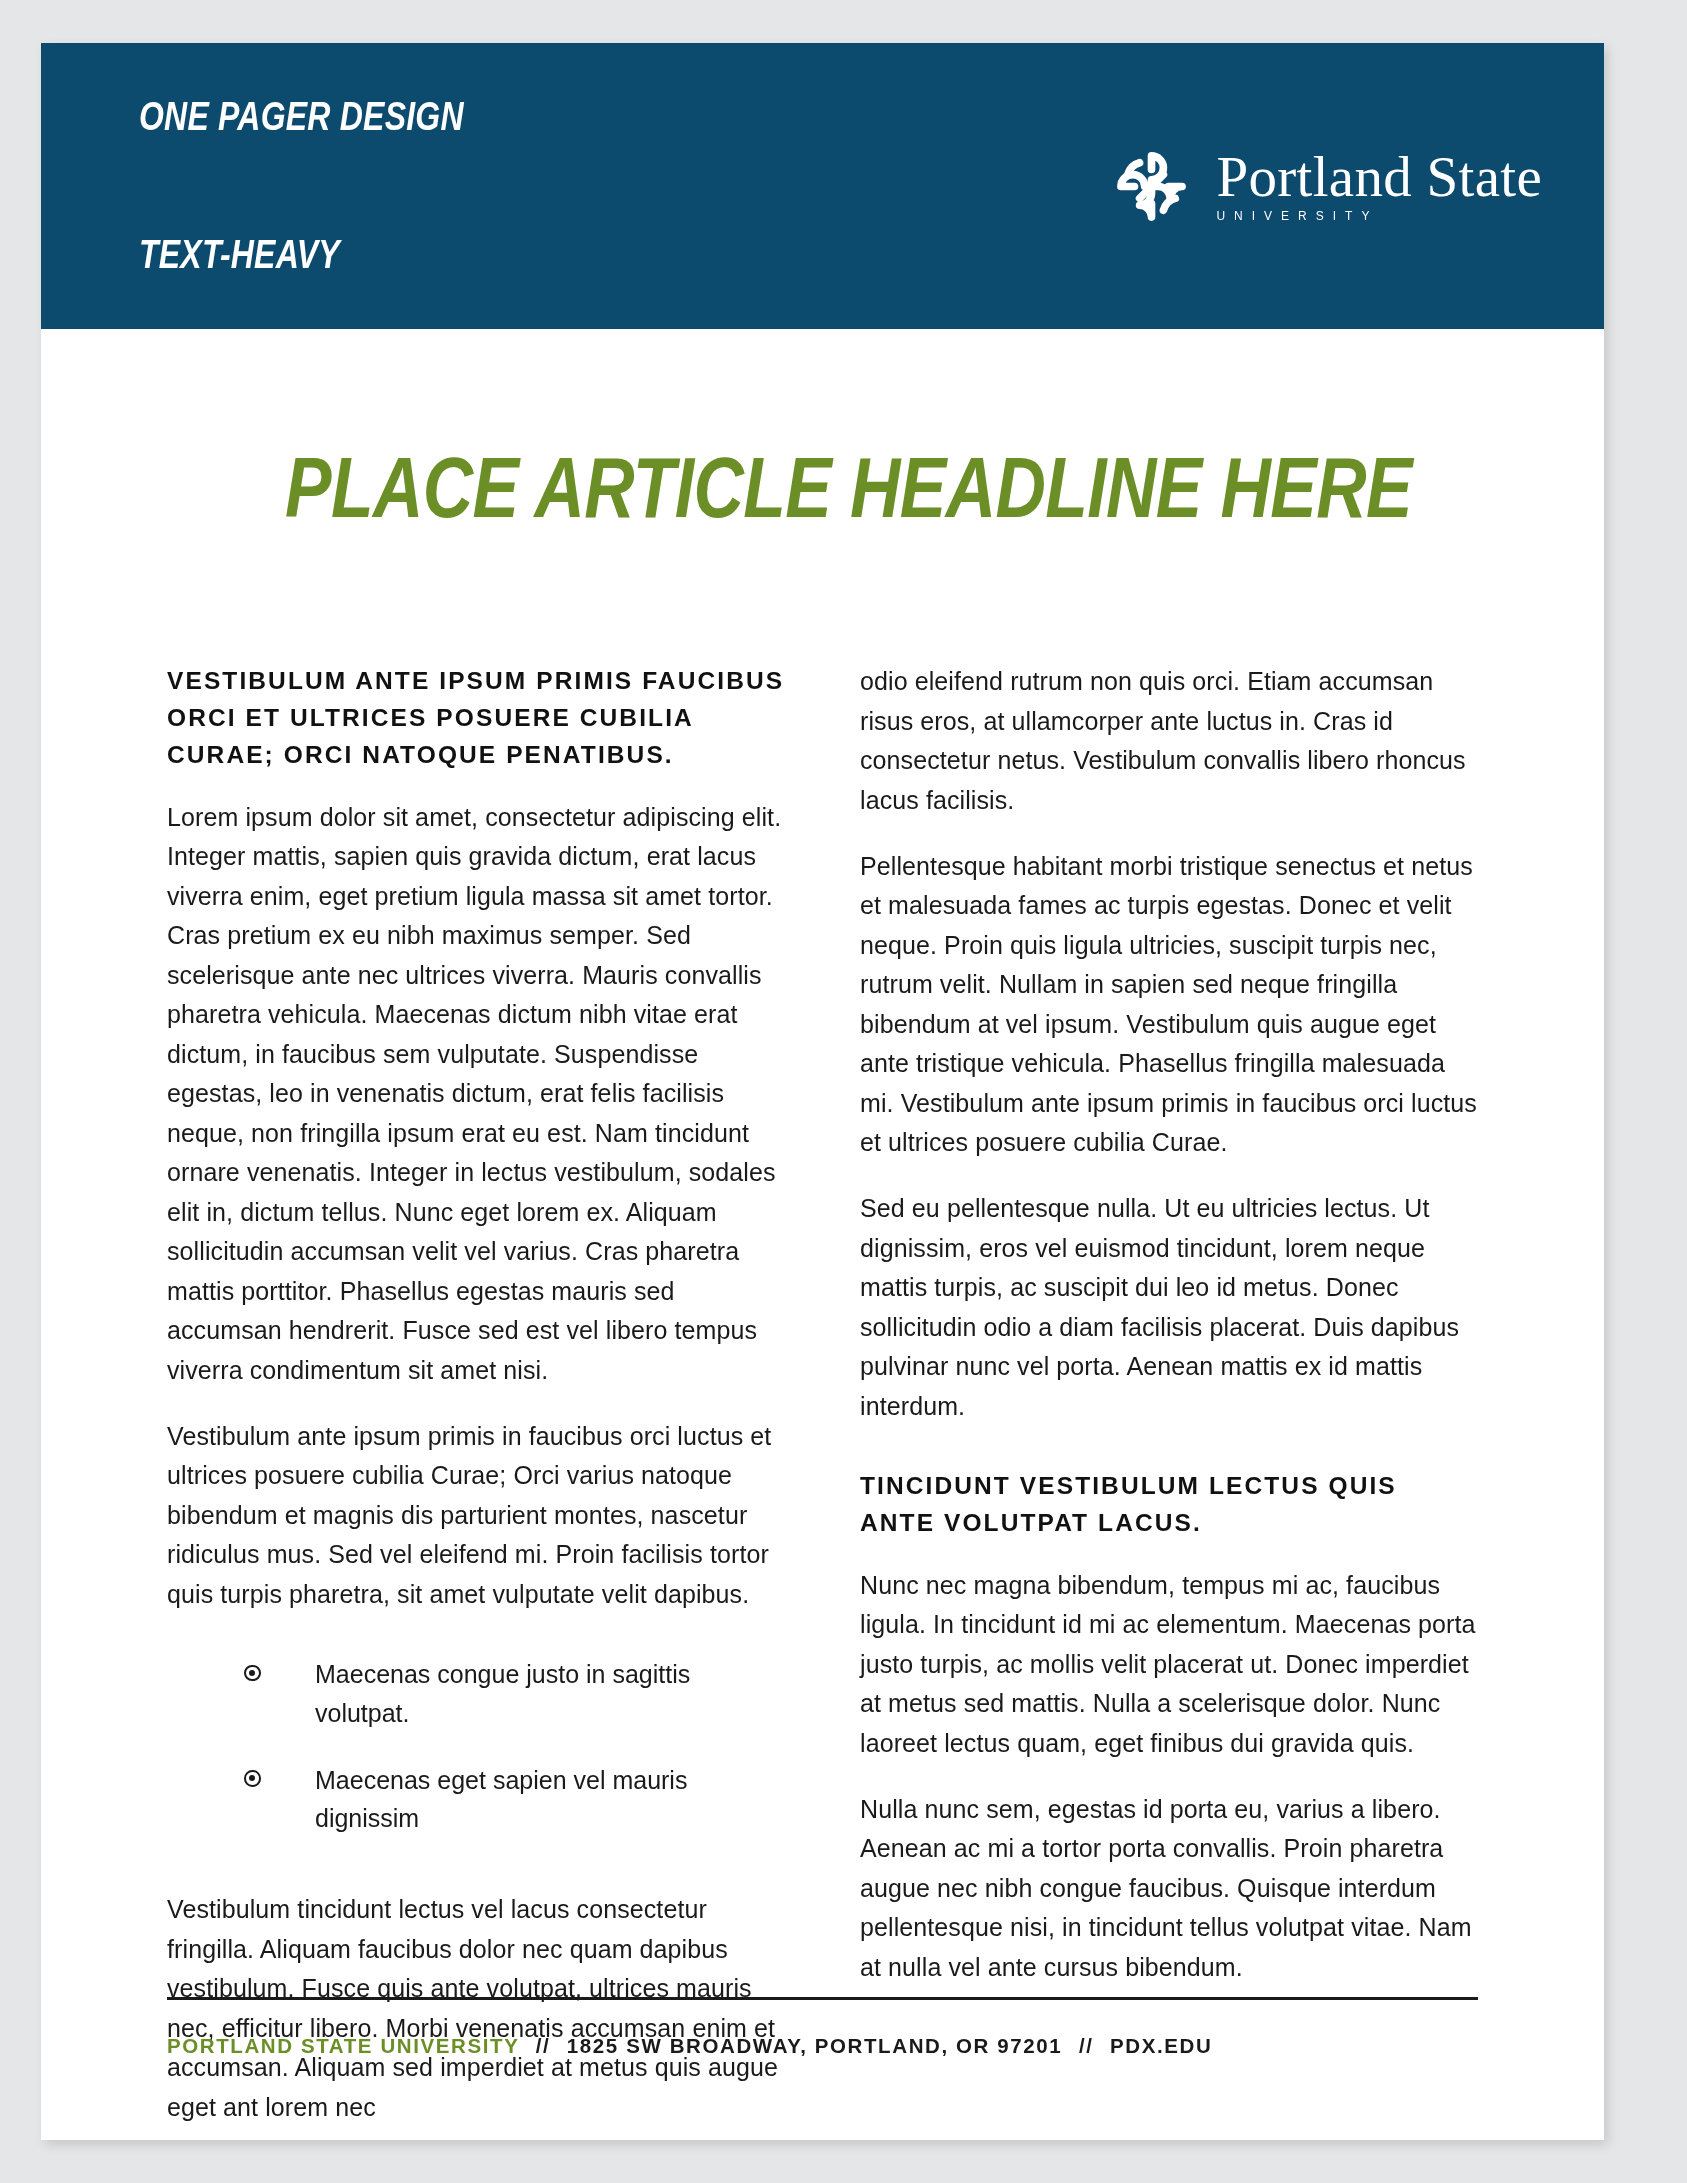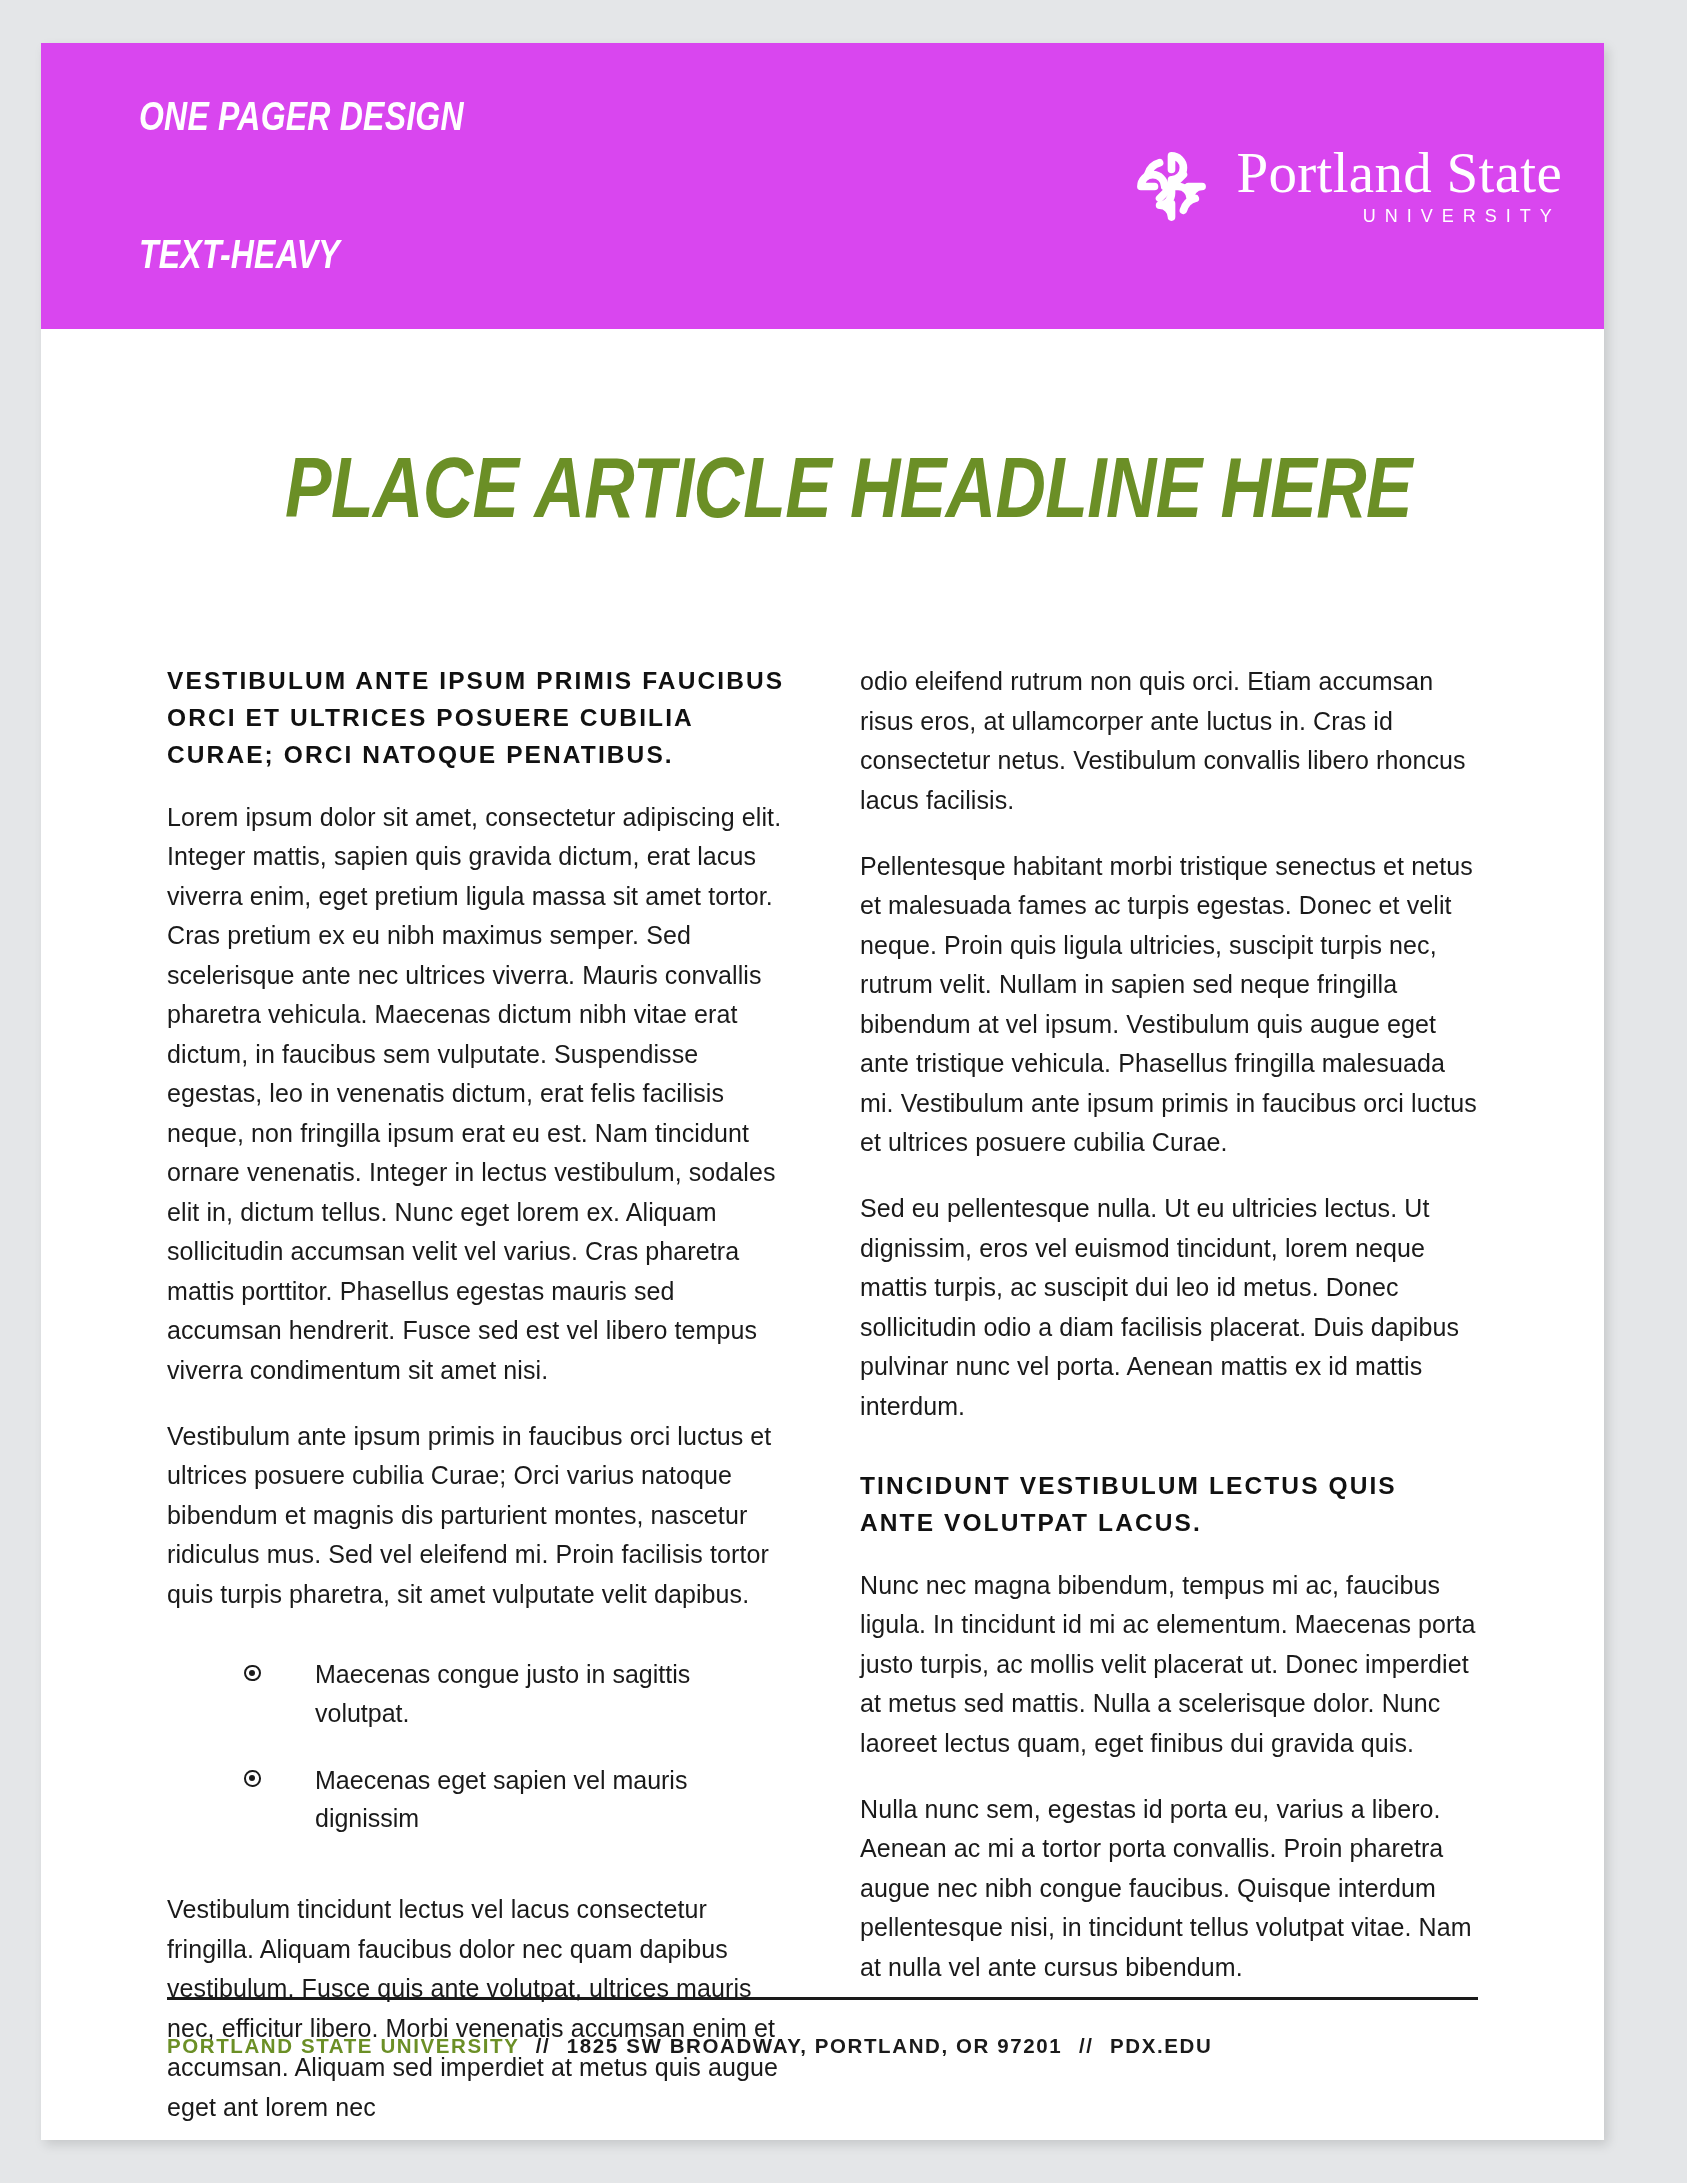--- a/index.html
+++ b/index.html
@@ -23,25 +23,25 @@
     height: 2097px;
     background: #ffffff;
     box-shadow: 4px 5.3px 10.6px rgba(0,0,0,0.13);
     overflow: hidden;
   }
 
   
   .header-band {
     position: relative;
     height: 286px;
-    background: #d946ef;
+    background: #0c4a6e;
     display: flex;
     align-items: center;
     justify-content: space-between;
-    padding: 0 42px 0 98px;
+    padding: 0 62px 0 98px;
     box-sizing: border-box;
   }
 
   .kicker {
     color: #ffffff;
     font-family: "Liberation Sans Narrow", "Liberation Sans", sans-serif;
     font-weight: bold;
     font-style: italic;
     font-size: 41px;
     line-height: 1.12;
@@ -74,23 +74,23 @@
     color: #ffffff;
     font-family: "Liberation Serif", "DejaVu Serif", serif;
     font-size: 57px;
     line-height: 0.98;
     letter-spacing: 0.3px;
     white-space: nowrap;
   }
   .logo-sub {
     color: #ffffff;
     font-family: "Liberation Sans", sans-serif;
-    font-size: 18px;
+    font-size: 12px;
     letter-spacing: 9px;
-    text-align: right;
+    text-align: left;
     margin-top: 4.6px;
     padding-right: 1.3px;
     white-space: nowrap;
   }
 
   
   .sheet-body {
     position: relative;
     padding: 0 126px;
     box-sizing: border-box;

